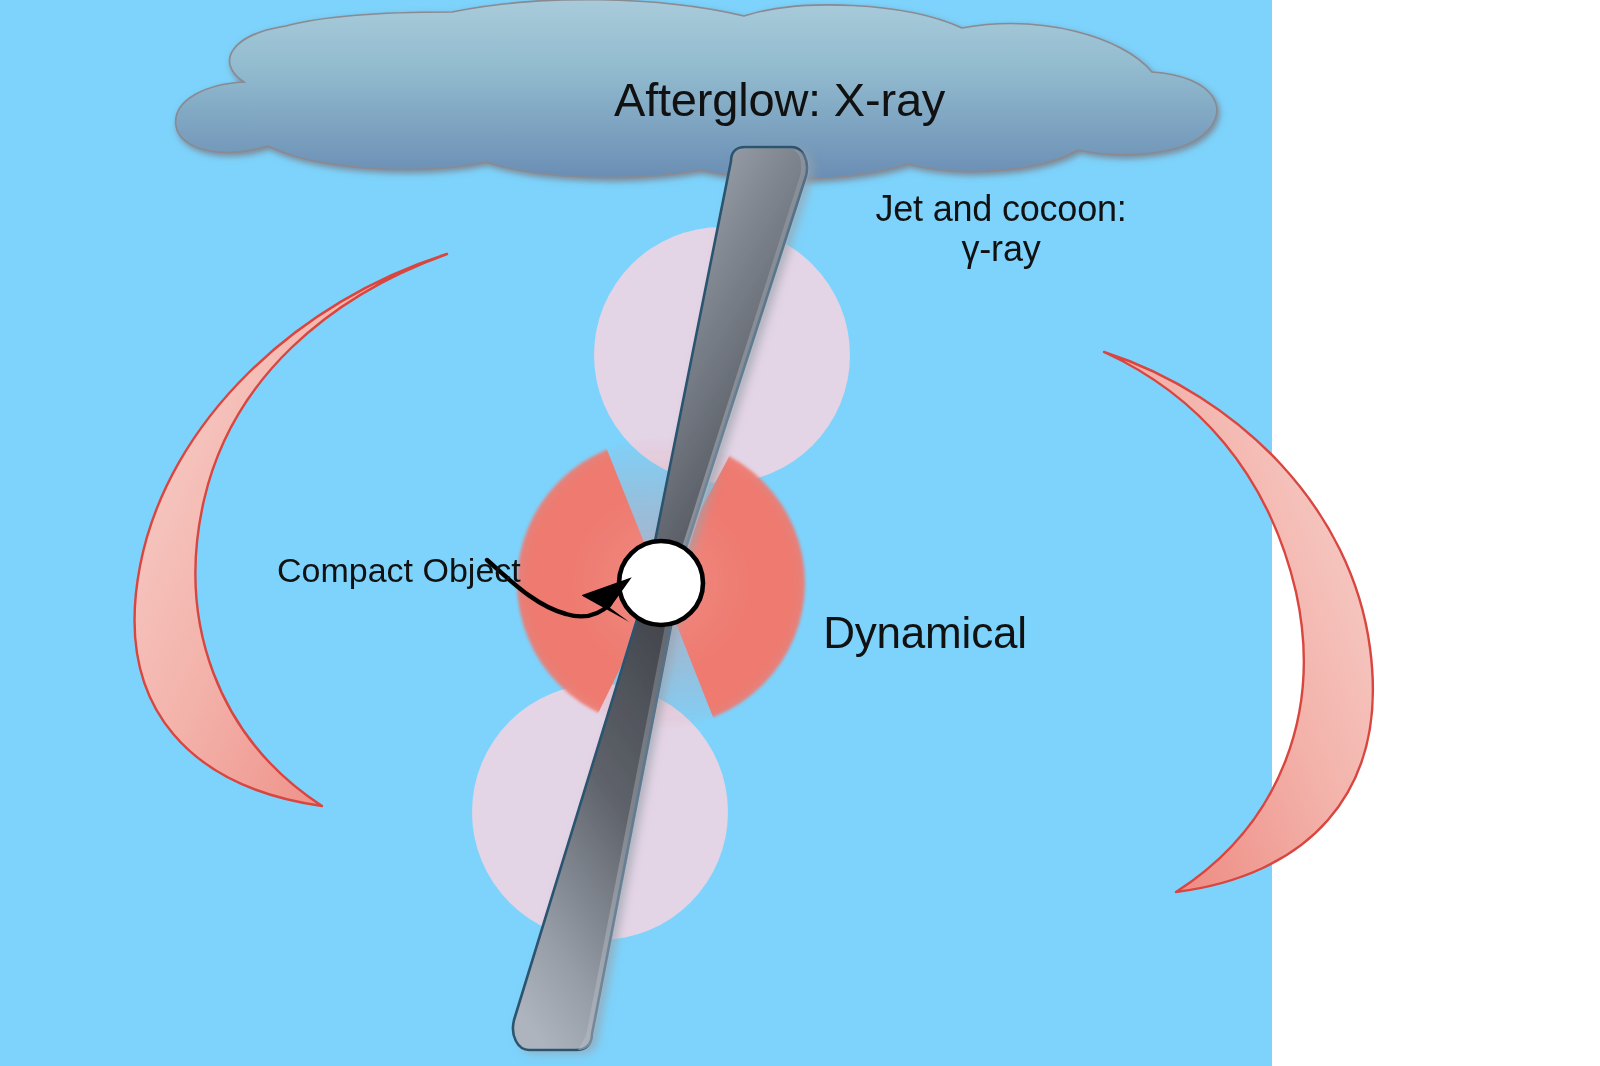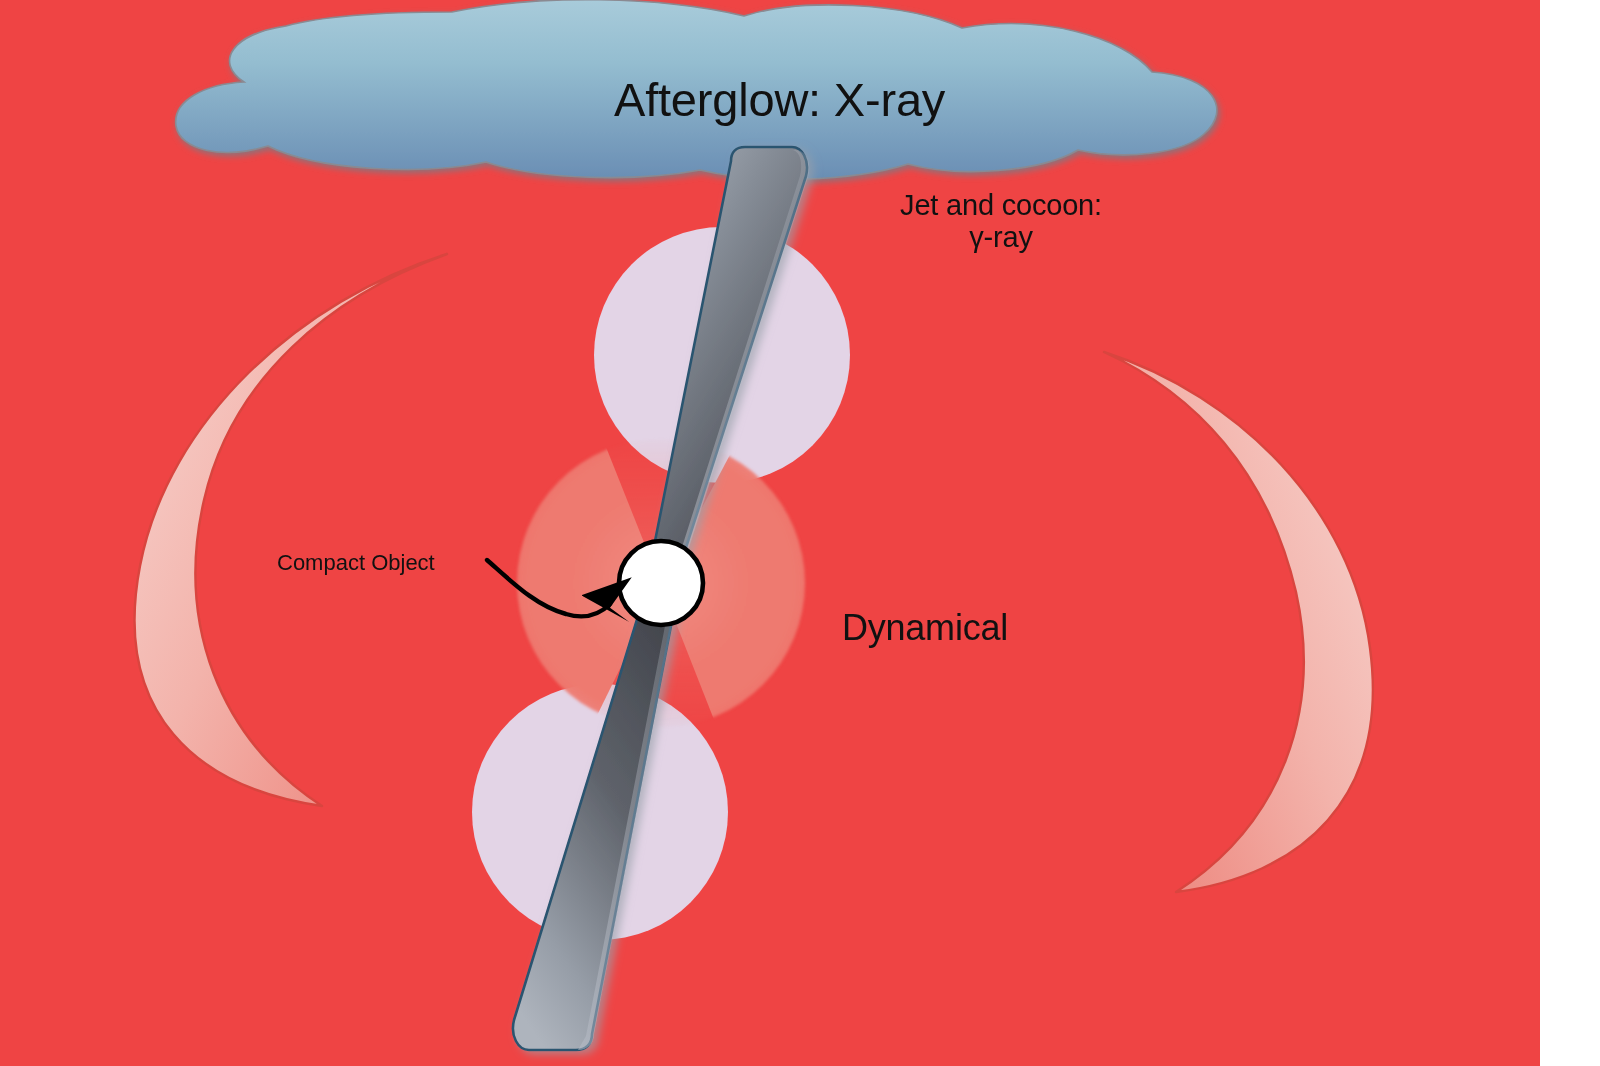--- a/index.html
+++ b/index.html
@@ -9,23 +9,23 @@
     background: #ffffff;
   }
   body {
     width: 1600px;
     height: 1066px;
     overflow: hidden;
     font-family: "Liberation Sans", sans-serif;
   }
   #stage {
     position: relative;
-    width: 1540px;
+    width: 1272px;
     height: 1066px;
-    background: #ef4444;
+    background: #7dd3fc;
   }
   #scene {
     position: absolute;
     left: 0;
     top: 0;
     width: 1600px;
     height: 1066px;
   }
   .lbl {
     position: absolute;
@@ -37,40 +37,40 @@
     letter-spacing: -0.2px;
   }
   #label-afterglow {
     left: 614px;
     top: 74px;
     font-size: 47px;
   }
   #label-jet-cocoon {
     left: 818px;
     top: 189px;
-    font-size: 29px;
+    font-size: 36px;
     text-align: center;
     width: 366px;
   }
   #label-kilonova {
     left: 1192px;
     top: 346px;
     font-size: 47px;
   }
   #label-dynamical-ejecta {
     left: 780px;
     top: 608px;
-    font-size: 36px;
+    font-size: 44px;
     text-align: center;
     width: 290px;
   }
   #label-compact-object {
     left: 277px;
     top: 551px;
-    font-size: 22px;
+    font-size: 34px;
     letter-spacing: 0px;
   }
 </style>
 </head>
 <body style="background: rgb(255, 255, 255);">
 
 <div id="stage">
 
   <svg id="scene" viewBox="0 0 1600 1066" xmlns="http://www.w3.org/2000/svg">
     <defs>

